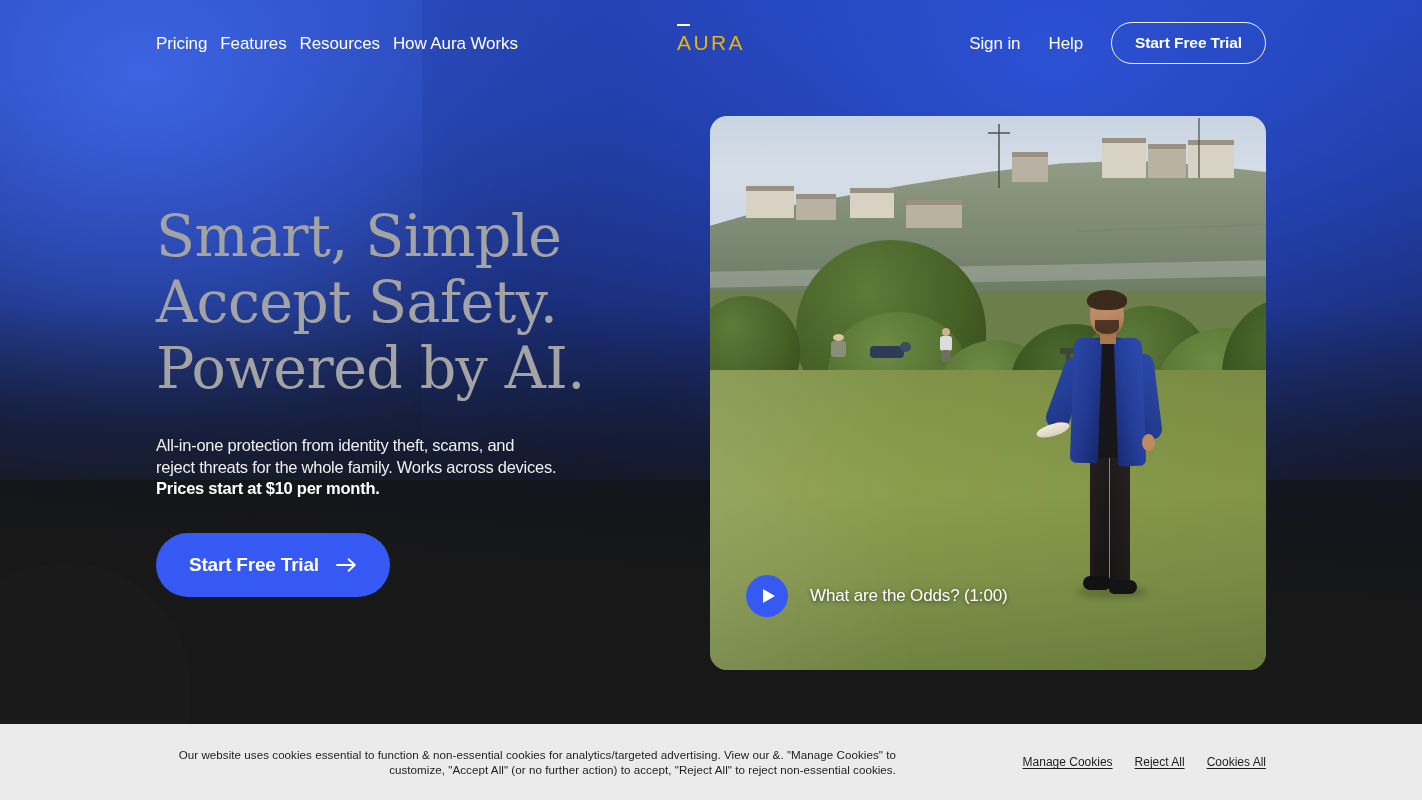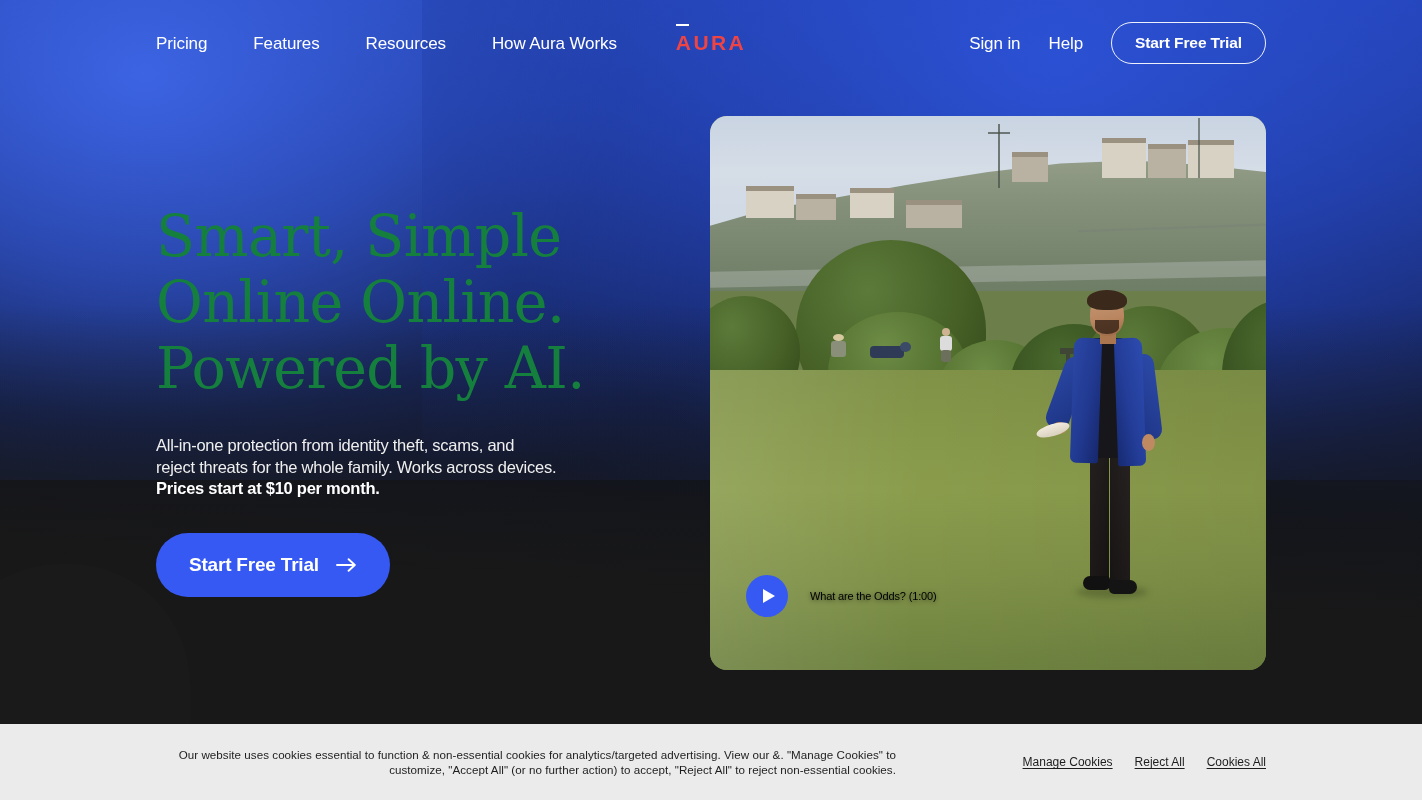--- a/index.html
+++ b/index.html
@@ -63,34 +63,34 @@
     background:rgba(255,255,255,0.012);
   }
 
   
   .site-header {
     position:absolute; left:0; top:0; width:1422px; height:86px;
     display:flex; align-items:center;
     padding:0 156px;
     z-index:20;
   }
-  .nav-left { display:flex; align-items:center; gap:46px; }
+  .nav-left { display:flex; align-items:center; gap:13px; }
   .nav-link {
     color:#ffffff; font-size:17px; line-height:1;
     letter-spacing:-0.1px; text-decoration:none; white-space:nowrap;
     cursor:pointer;
   }
   .logo-wrap {
     position:absolute; left:0; right:0; top:0; height:86px;
     display:flex; align-items:center; justify-content:center;
     pointer-events:none;
   }
   .logo {
-    color:#ef4444; font-size:21px; letter-spacing:2.4px;
-    font-weight:700; position:relative; pointer-events:auto;
+    color:#eab308; font-size:21px; letter-spacing:2.4px;
+    font-weight:400; position:relative; pointer-events:auto;
     font-family:"Liberation Sans", sans-serif;
   }
   .logo .macron {
     position:absolute; left:0px; top:-7px; width:13px; height:1.6px;
     background:#fff;
   }
   .nav-right {
     margin-left:auto; display:flex; align-items:center; gap:28px;
     position:relative; z-index:21;
   }
@@ -106,21 +106,21 @@
 
   
   .hero-inner {
     position:absolute; inset:0; z-index:10;
   }
   .hero-copy {
     position:absolute; left:156px; top:203px; width:530px;
   }
   .hero-title {
     font-family:"DejaVu Serif", "Liberation Serif", serif;
-    color:#15803d;
+    color:#a3a3a3;
     font-size:57px;
     line-height:66px;
     font-weight:400;
     letter-spacing:-0.6px;
   }
   .hero-sub {
     margin-top:34px;
     color:#efefef;
     font-size:16.5px;
     line-height:21.5px;
@@ -296,21 +296,21 @@
     display:flex; align-items:center; justify-content:center;
     cursor:pointer; flex:0 0 auto;
   }
   .play-btn .tri {
     width:0; height:0; margin-left:3px;
     border-left:12px solid #fff;
     border-top:7.5px solid transparent;
     border-bottom:7.5px solid transparent;
   }
   .vid-label {
-    color:#000000; font-size:11px; font-weight:400;
+    color:#ffffff; font-size:17px; font-weight:400;
     letter-spacing:-0.15px;
     text-shadow:0 1px 4px rgba(0,0,0,0.55);
     white-space:nowrap;
   }
 
   
   .cookie-banner {
     position:absolute; left:0; top:724px; width:1422px; height:76px;
     background:#ebebeb;
     display:flex; align-items:center;
@@ -360,21 +360,21 @@
       <a class="nav-link">Help</a>
       <button class="btn-outline">Start Free Trial</button>
     </nav>
   </header>
 
   <div class="hero-inner">
 
     <div class="hero-copy">
       <h1 class="hero-title">
         <span>Smart, Simple</span><br>
-        <span>Online Online.</span><br>
+        <span>Accept Safety.</span><br>
         <span>Powered by AI.</span>
       </h1>
 
       <p class="hero-sub">
         <span>All-in-one protection from identity theft, scams, and</span><br>
         <span>reject threats for the whole family. Works across devices.</span><br>
         <span class="bold">Prices start at $10 per month.</span>
       </p>
 
       <button class="cta">

